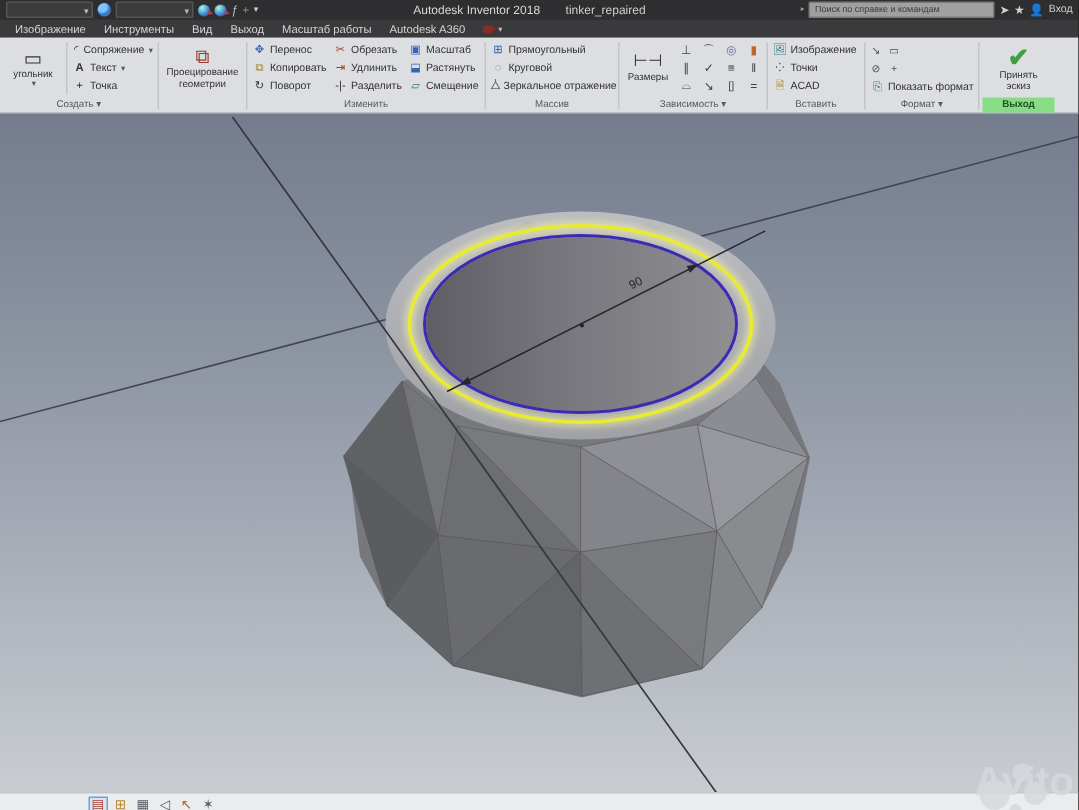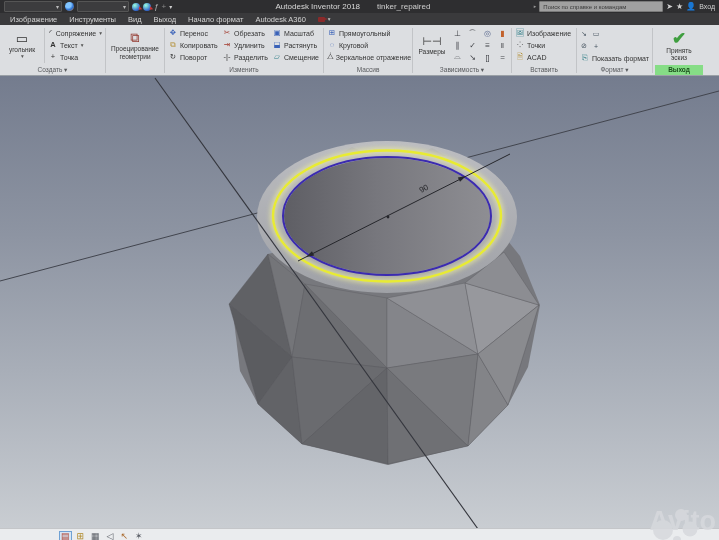--- a/index.html
+++ b/index.html
@@ -94,21 +94,21 @@
     <span class="tbico">★</span>
     <span class="tbico">👤</span>
     <span style="font-size:7px;color:#cfcfcf">Вход</span>
   </div>
 
   <div class="tabrow">
     <span class="tab">Изображение</span>
     <span class="tab">Инструменты</span>
     <span class="tab">Вид</span>
     <span class="tab">Выход</span>
-    <span class="tab">Начало формат</span>
+    <span class="tab">Масштаб работы</span>
     <span class="tab">Autodesk A360</span>
     <span class="cam">
         <span class="camdot"></span>
         <span class="caret" style="color:#bbb">▾</span>
       </span>
   </div>
 
   <div class="ribbon">
 
     <div class="rgroup">

